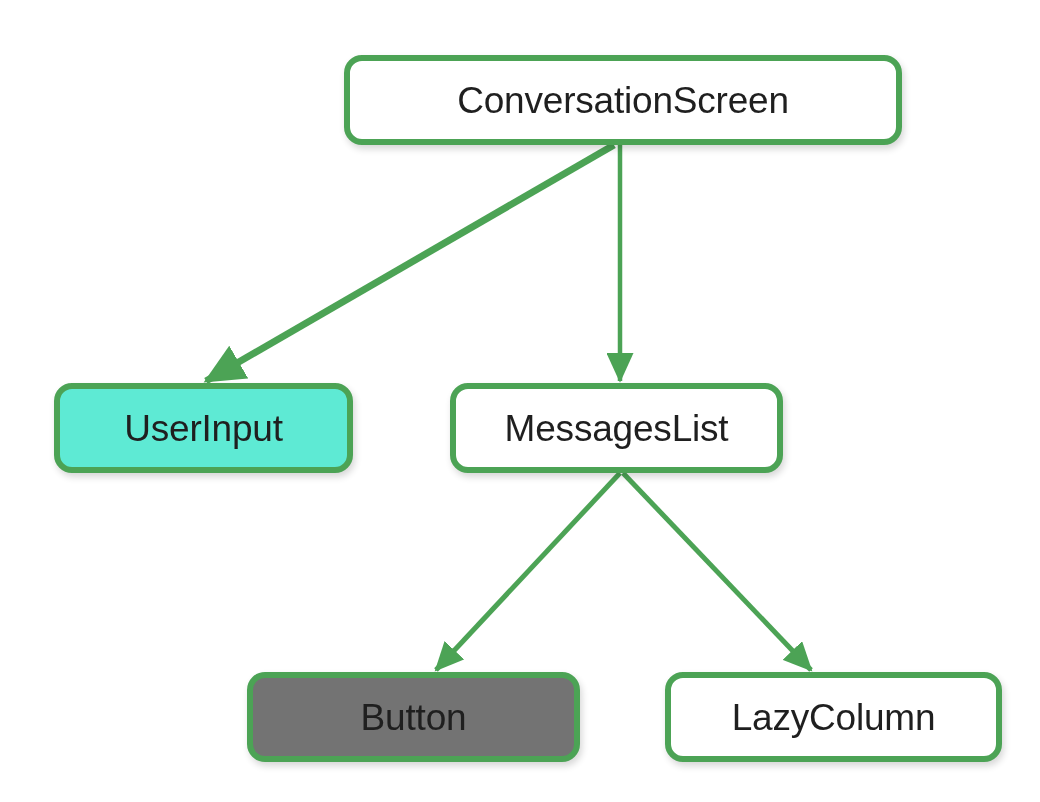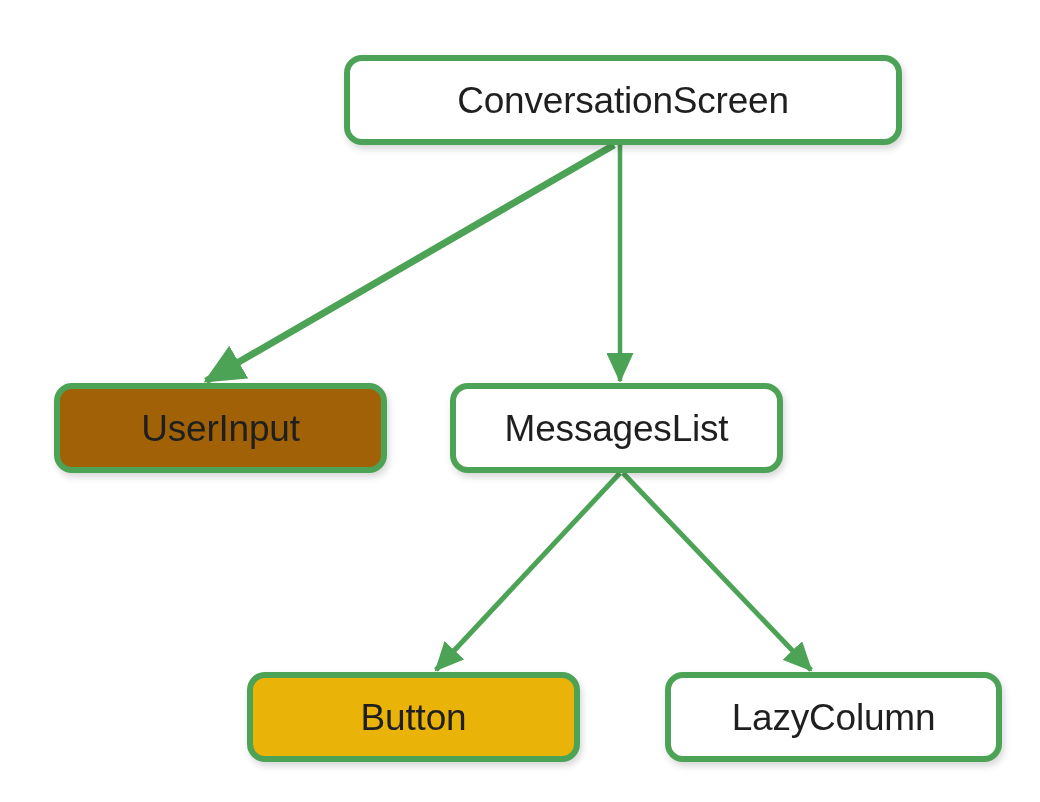--- a/index.html
+++ b/index.html
@@ -67,29 +67,29 @@
         <line x1="620" y1="145" x2="620" y2="381" stroke="#4CA355" stroke-width="4.5" stroke-linecap="butt" marker-end="url(#arrow-v)"></line>
         <line x1="620" y1="473" x2="436" y2="670" stroke="#4CA355" stroke-width="5" stroke-linecap="butt" marker-end="url(#arrow-d)"></line>
         <line x1="623" y1="473" x2="811" y2="670" stroke="#4CA355" stroke-width="5" stroke-linecap="butt" marker-end="url(#arrow-d)"></line>
       </g>
   </svg>
 
   <div class="node" style="left: 344px; top: 55px; width: 558px; height: 90px; border-color: rgb(76, 163, 85); background: rgb(255, 255, 255);">
     <span class="node-label" style="color: rgb(31, 31, 31);">ConversationScreen</span>
   </div>
 
-  <div class="node" style="left: 54px; top: 383px; width: 333px; height: 90px; border-color: rgb(76, 163, 85); background: #a16207;">
+  <div class="node" style="left: 54px; top: 383px; width: 299px; height: 90px; border-color: rgb(76, 163, 85); background: #5eead4;">
     <span class="node-label" style="color: rgb(31, 31, 31);">UserInput</span>
   </div>
 
   <div class="node" style="left: 450px; top: 383px; width: 333px; height: 90px; border-color: rgb(76, 163, 85); background: rgb(255, 255, 255); text-align: right;">
     <span class="node-label" style="color: rgb(31, 31, 31);">MessagesList</span>
   </div>
 
-  <div class="node" style="left: 247px; top: 672px; width: 333px; height: 90px; border-color: rgb(76, 163, 85); background: #eab308;">
+  <div class="node" style="left: 247px; top: 672px; width: 333px; height: 90px; border-color: rgb(76, 163, 85); background: #737373;">
     <span class="node-label" style="color: rgb(31, 31, 31);">Button</span>
   </div>
 
   <div class="node" style="left: 665px; top: 672px; width: 337px; height: 90px; border-color: rgb(76, 163, 85); background: rgb(255, 255, 255);">
     <span class="node-label" style="color: rgb(31, 31, 31);">LazyColumn</span>
   </div>
 
 </div>
 
 </body></html>

